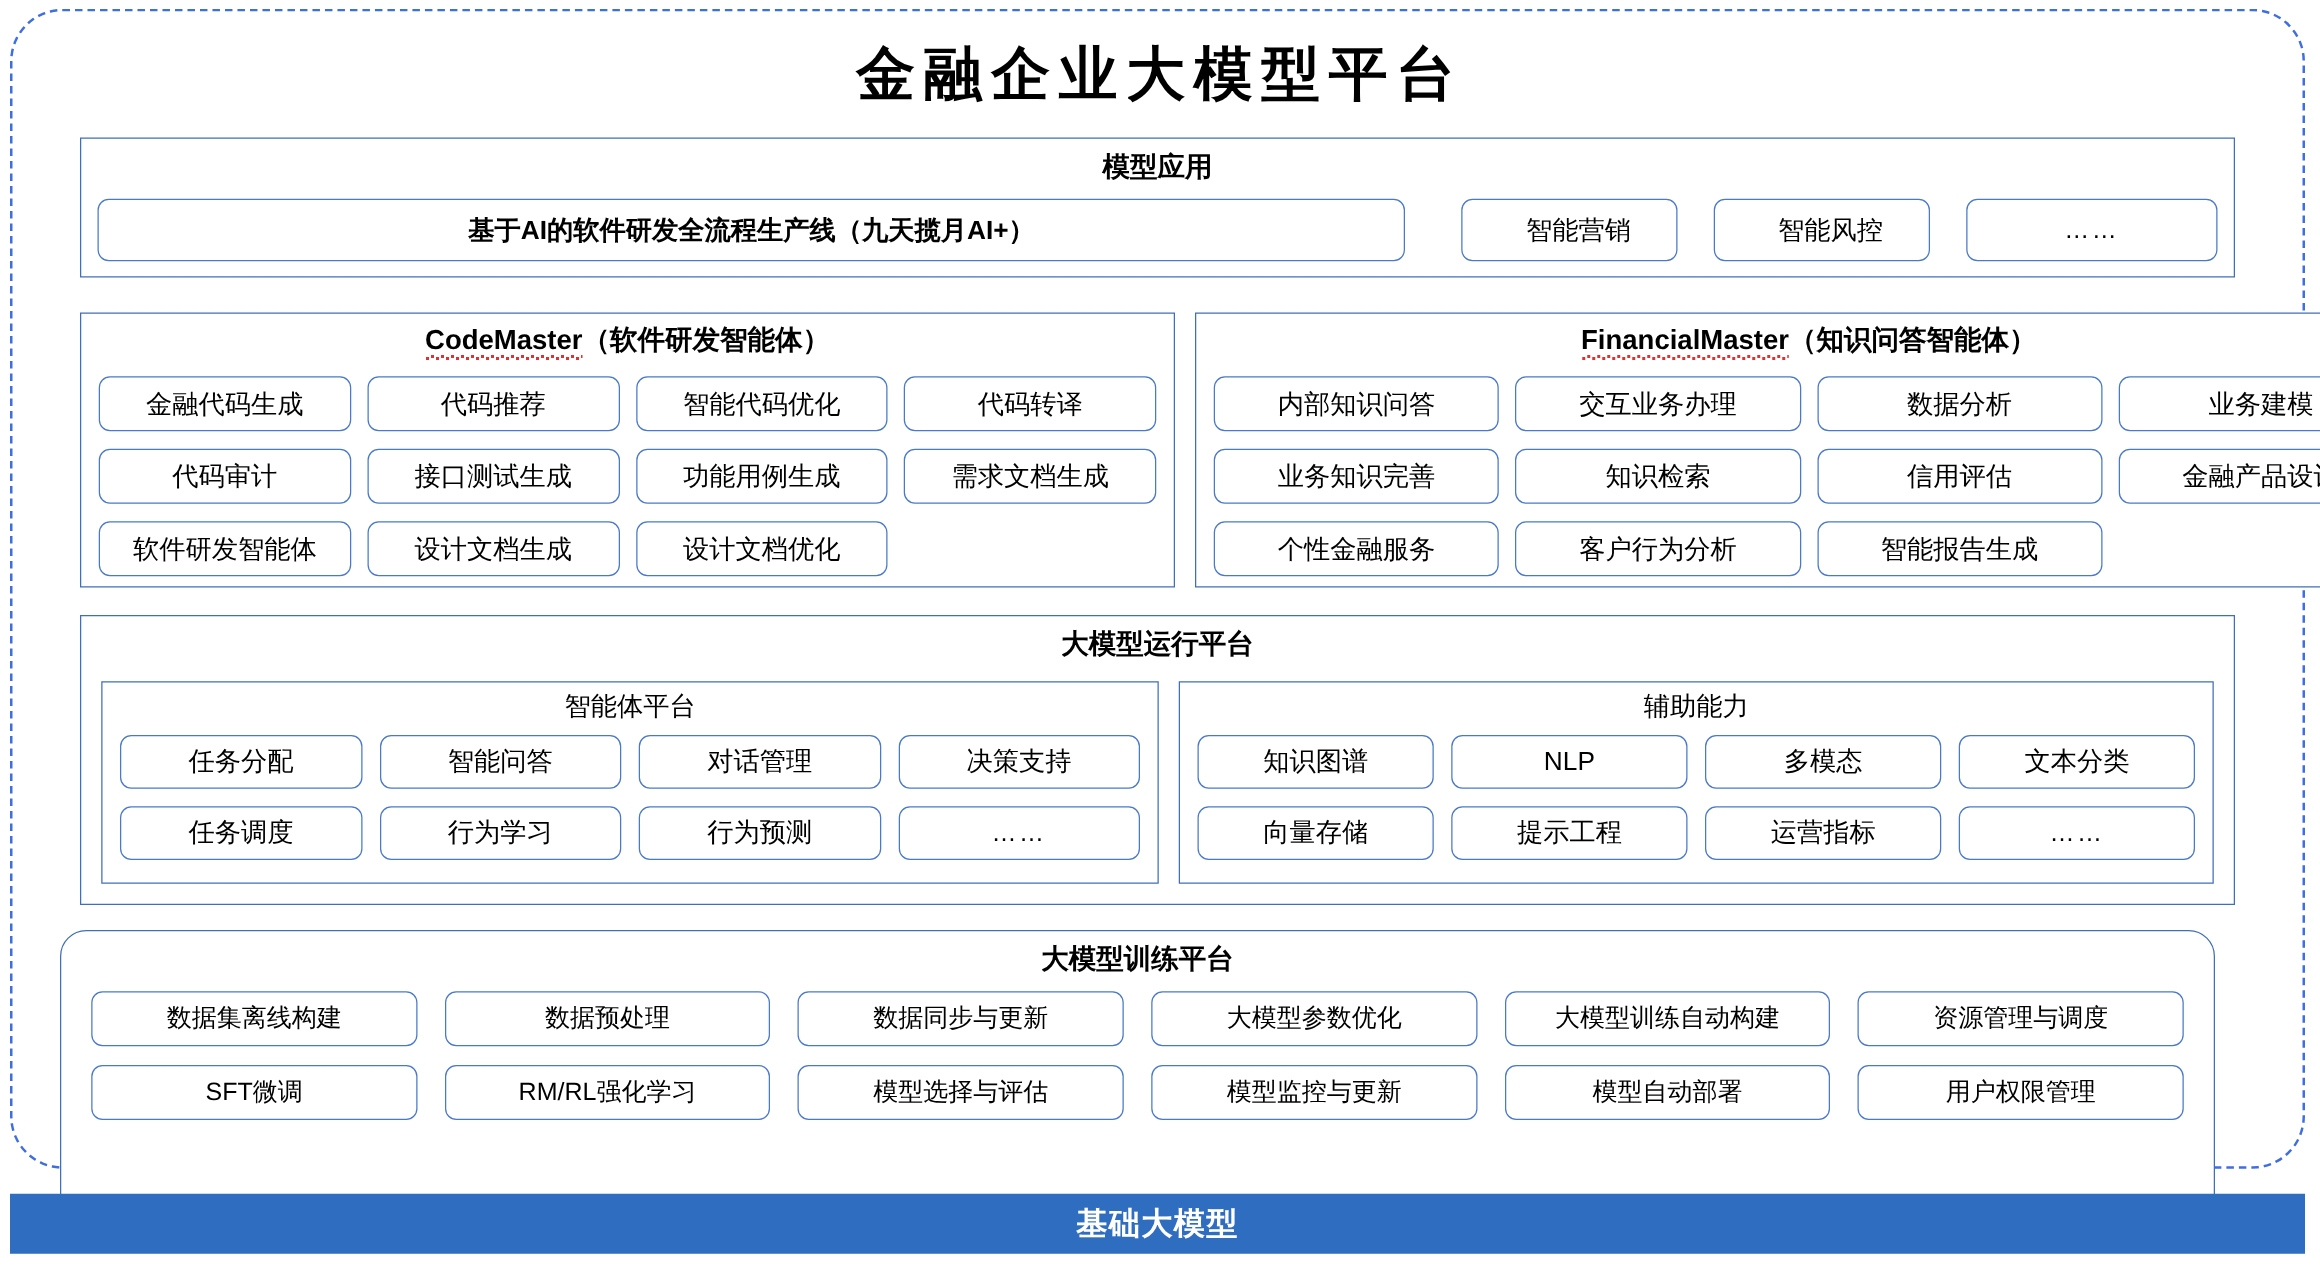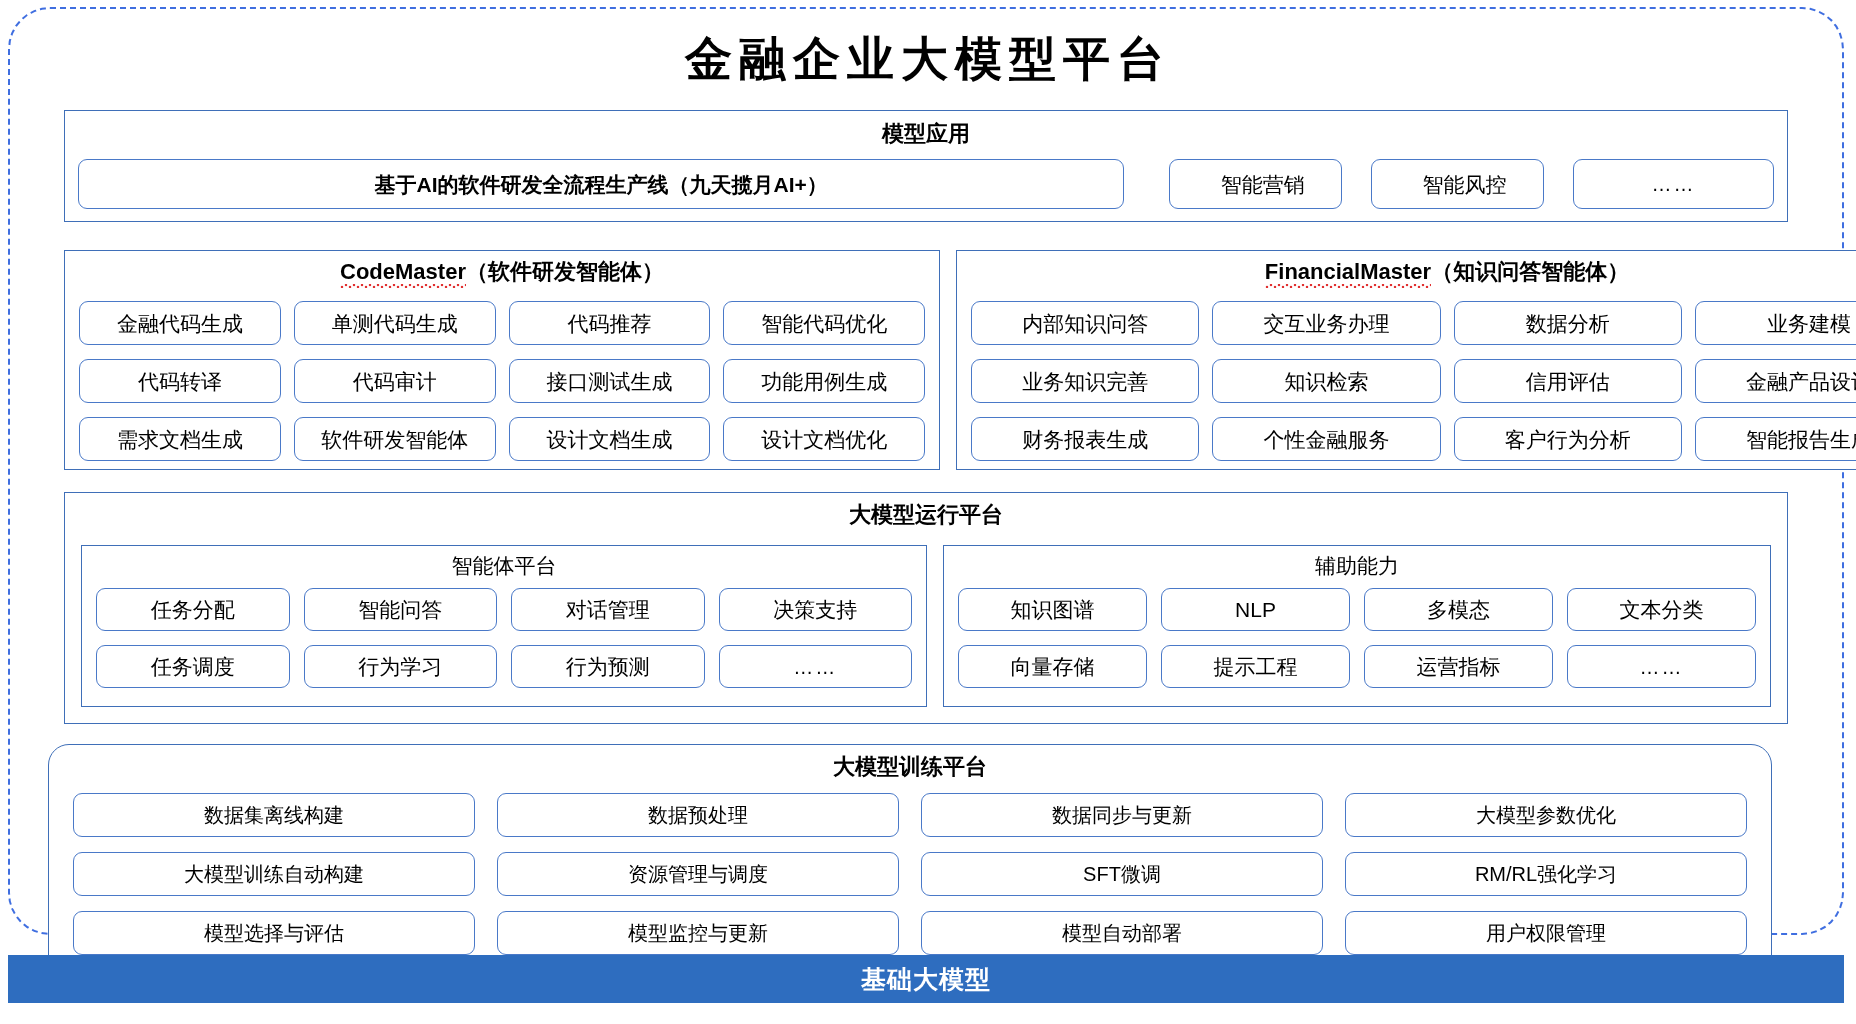--- a/index.html
+++ b/index.html
@@ -159,21 +159,21 @@
     row-gap: 14px;
   }
 
   
   #panel-train { left: 48px; top: 744px; width: 1724px; height: 233px; border-radius: 21px; }
   #panel-train > .panel-title { margin-top: 11px; }
   .train-grid {
     position: absolute;
     left: 24px; right: 24px; top: 48px;
     display: grid;
-    grid-template-columns: repeat(4, 1fr);
+    grid-template-columns: repeat(6, 1fr);
     grid-auto-rows: 44px;
     column-gap: 22px;
     row-gap: 15px;
   }
   .train-grid .chip { font-size: 20px; }
 
   
   #footer-bar {
     position: absolute;
     left: 8px;
@@ -209,21 +209,20 @@
     <div class="chip chip-app-last ellipsis">……</div>
   </div>
 </div>
 
 <div class="panel" id="panel-code">
   <div class="panel-title with-underline">
     <span class="spell"><span>CodeMaster</span><span class="spell-underline"></span></span><span>（软件研发智能体）</span>
   </div>
   <div class="agent-grid" id="code-grid">
       <div class="chip">金融代码生成</div>
-      <div class="chip">单测代码生成</div>
       <div class="chip">代码推荐</div>
       <div class="chip">智能代码优化</div>
       <div class="chip">代码转译</div>
       <div class="chip">代码审计</div>
       <div class="chip">接口测试生成</div>
       <div class="chip">功能用例生成</div>
       <div class="chip">需求文档生成</div>
       <div class="chip">软件研发智能体</div>
       <div class="chip">设计文档生成</div>
       <div class="chip">设计文档优化</div>
@@ -236,21 +235,20 @@
   </div>
   <div class="agent-grid" id="fin-grid">
       <div class="chip">内部知识问答</div>
       <div class="chip">交互业务办理</div>
       <div class="chip">数据分析</div>
       <div class="chip">业务建模</div>
       <div class="chip">业务知识完善</div>
       <div class="chip">知识检索</div>
       <div class="chip">信用评估</div>
       <div class="chip">金融产品设计</div>
-      <div class="chip">财务报表生成</div>
       <div class="chip">个性金融服务</div>
       <div class="chip">客户行为分析</div>
       <div class="chip">智能报告生成</div>
     </div>
 </div>
 
 <div class="panel" id="panel-run">
   <div class="panel-title">大模型运行平台</div>
 
   <div class="subpanel" id="sub-agentplat">

